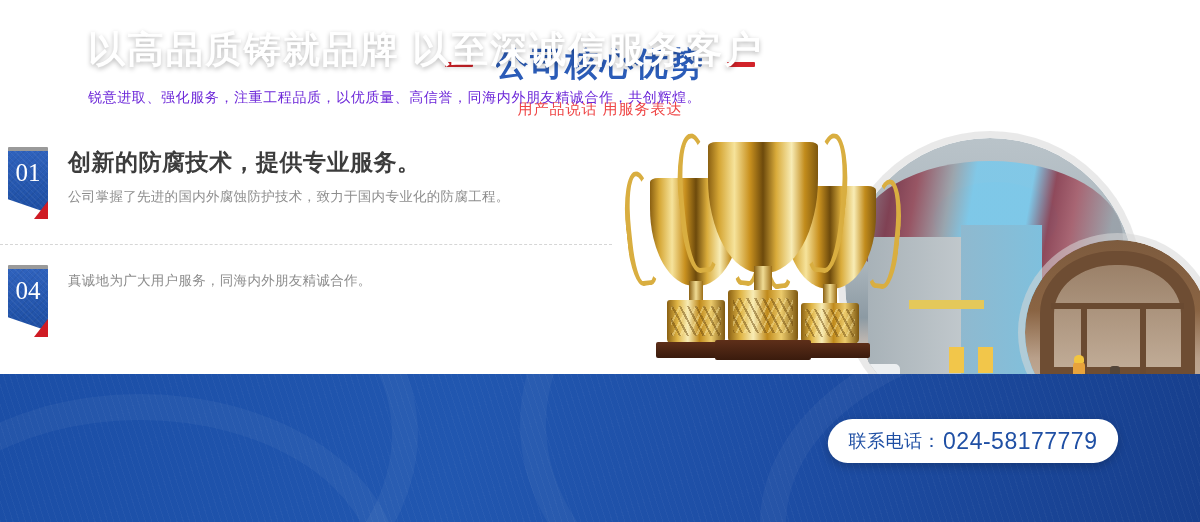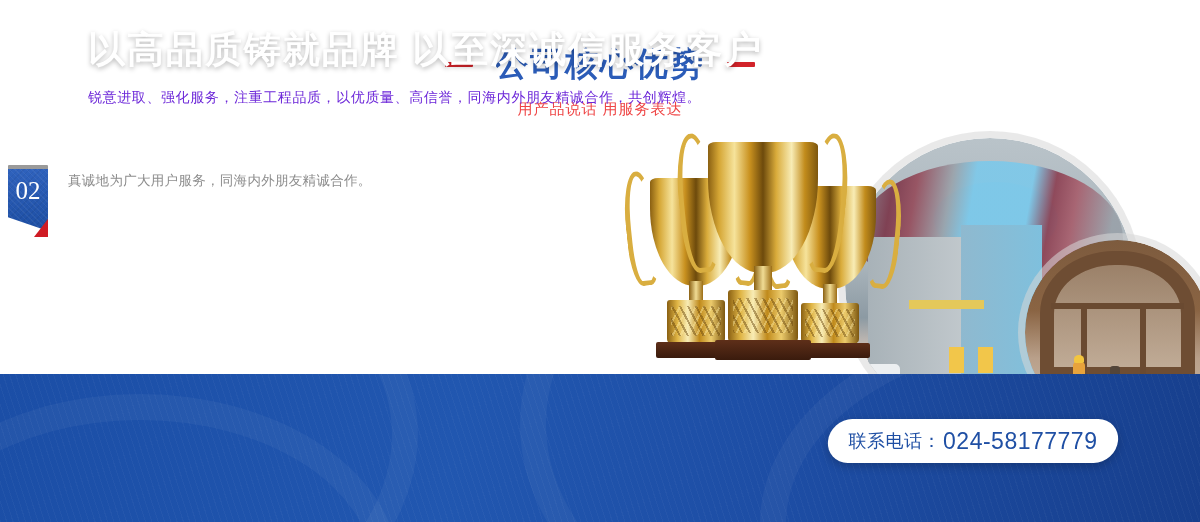--- a/index.html
+++ b/index.html
@@ -277,27 +277,40 @@
     <div class="title-row">
       <span class="dash"></span>
       <span class="title-text">公司核心优势</span>
       <span class="dash"></span>
     </div>
     <div class="subtitle">用产品说话  用服务表达</div>
   </div>
 
   <div class="features">
 
+    <div class="feature">
+      <div class="badge">
+        <span class="cap"></span>
+        <span class="ribbon"></span>
+        <span class="tri"></span>
+        <span class="num">01</span>
+      </div>
+      <div class="feat-body">
+        <div class="feat-title">创新的防腐技术，提供专业服务。</div>
+        <div class="feat-desc">公司掌握了先进的国内外腐蚀防护技术，致力于国内专业化的防腐工程。</div>
+      </div>
+      <div class="divider"></div>
+    </div>
 
     <div class="feature second">
       <div class="badge">
         <span class="cap"></span>
         <span class="ribbon"></span>
         <span class="tri"></span>
-        <span class="num">02</span>
+        <span class="num">04</span>
       </div>
       <div class="feat-body">
         <div class="feat-desc">真诚地为广大用户服务，同海内外朋友精诚合作。</div>
       </div>
     </div>
 
   </div>
 
   <div class="art">
 

